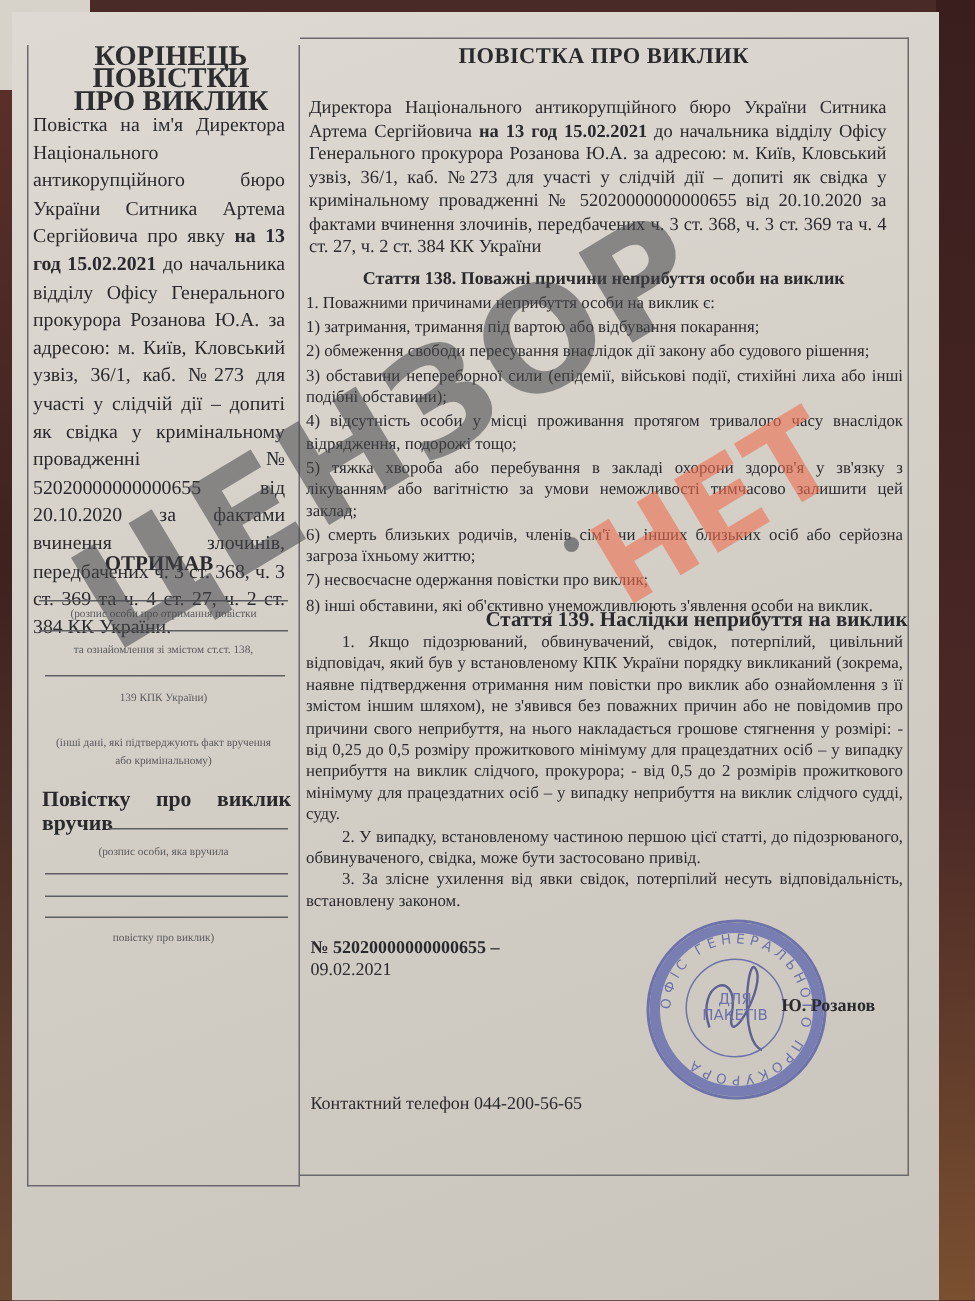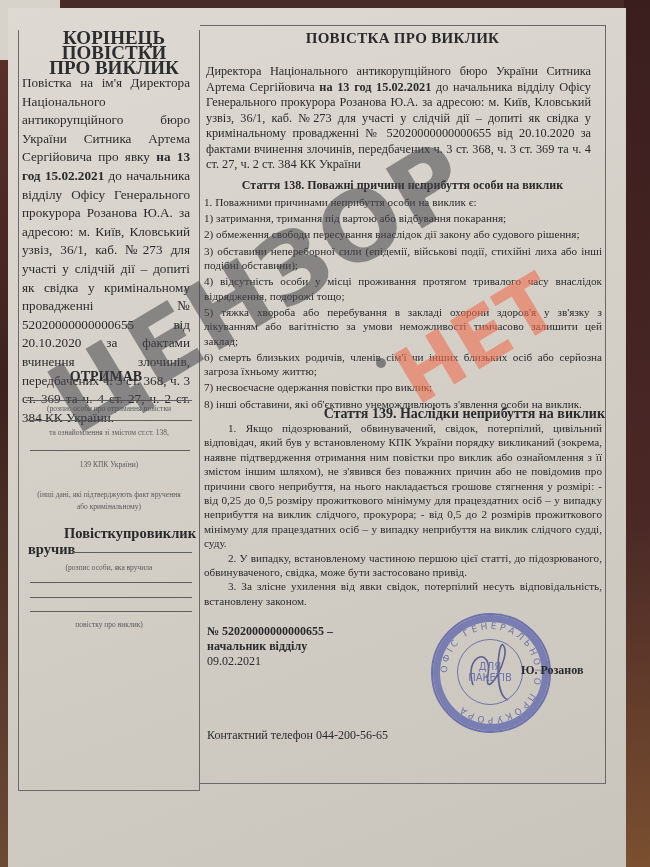--- a/index.html
+++ b/index.html
@@ -41,21 +41,21 @@
   .recv-title {
     position:absolute; left:22px; top:369px; width:168px; text-align:center;
     font-weight:bold; font-size:14px;
   }
   .line { position:absolute; height:1px; background:#5e5e62; }
   .tiny { position:absolute; font-size:7.5px; color:#5a5a5e; text-align:center; }
   .handed {
     position:absolute; left:28px; top:525px; width:166px;
     font-weight:bold; font-size:14.5px; line-height:16px;
   }
-  .handed .row1 { display:flex; justify-content:space-between;margin-left:36px; }
+  .handed .row1 { display:flex; justify-content:space-between; }
   .main-title {
     position:absolute; left:200px; top:30px; width:405px; text-align:center;
     font-weight:bold; font-size:15px; letter-spacing:0.3px;
   }
   .main-intro {
     position:absolute; left:200px; top:64px; width:385px;
     font-size:12.3px; line-height:15.5px; text-align:justify;
   }
   .art-title {
     position:absolute; left:200px; top:178px; width:405px; text-align:center;
@@ -186,21 +186,20 @@
 
 <div class="art2-title">Стаття 139. Наслідки неприбуття на виклик</div>
 <div class="art2-body" style="left:204px;">
   <p>1. Якщо підозрюваний, обвинувачений, свідок, потерпілий, цивільний відповідач, який був у встановленому КПК України порядку викликаний (зокрема, наявне підтвердження отримання ним повістки про виклик або ознайомлення з її змістом іншим шляхом), не з'явився без поважних причин або не повідомив про причини свого неприбуття, на нього накладається грошове стягнення у розмірі: - від 0,25 до 0,5 розміру прожиткового мінімуму для працездатних осіб – у випадку неприбуття на виклик слідчого, прокурора; - від 0,5 до 2 розмірів прожиткового мінімуму для працездатних осіб – у випадку неприбуття на виклик слідчого судді, суду.</p>
   <p>2. У випадку, встановленому частиною першою цієї статті, до підозрюваного, обвинуваченого, свідка, може бути застосовано привід.</p>
   <p>3. За злісне ухилення від явки свідок, потерпілий несуть відповідальність, встановлену законом.</p>
 </div>
 
 <div class="sign">
   <div>№ 52020000000000655 –</div>
-  <div>начальник відділу</div>
   <div class="date">09.02.2021</div>
 </div>
 
 <div class="stamp">
   <svg class="ring" viewBox="0 0 116 116">
     <defs>
         <path id="rp" d="M58,58 m-44,0 a44,44 0 1,1 88,0 a44,44 0 1,1 -88,0"></path>
       </defs>
     <text font-size="9" fill="#5d63a6" font-family="DejaVu Sans, sans-serif" letter-spacing="3">
       <textPath href="#rp">ОФІС ГЕНЕРАЛЬНОГО ПРОКУРОРА</textPath>

